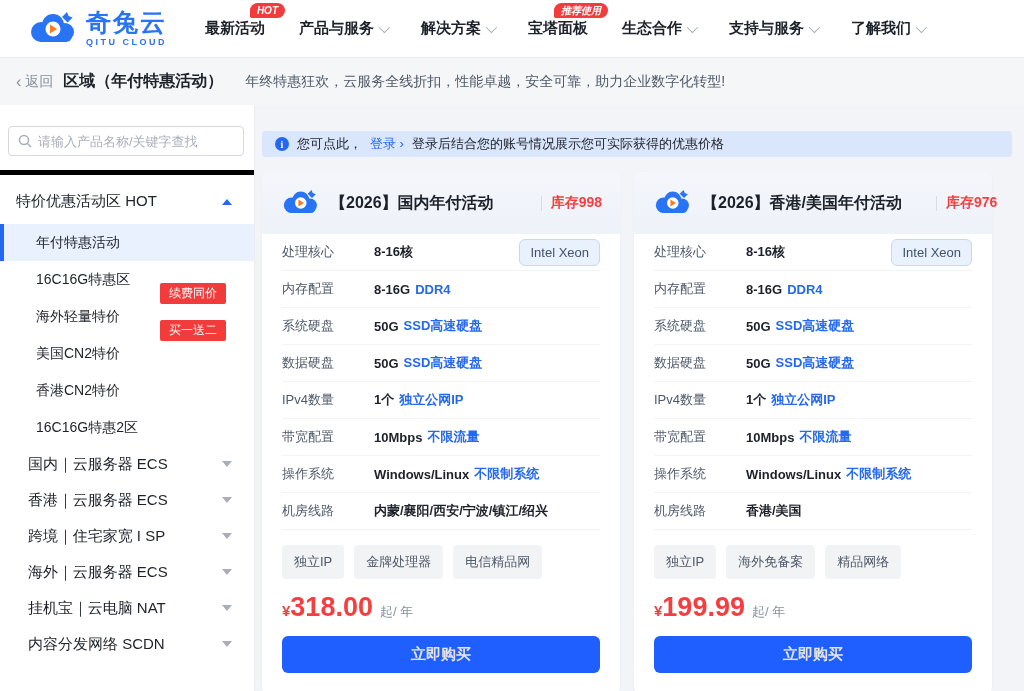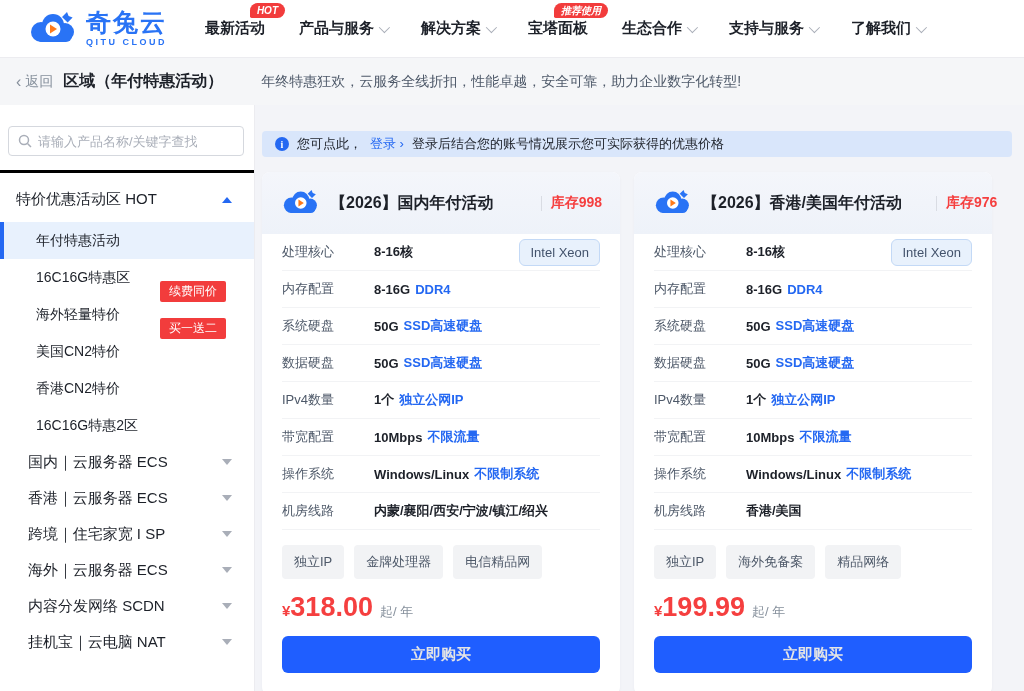--- a/index.html
+++ b/index.html
@@ -16,33 +16,33 @@
   .nav-items { display:flex; align-items:center; margin-left:38px; gap:34px; }
   .nav-item { position:relative; font-size:15px; font-weight:bold; color:#1d2129; cursor:pointer; display:flex; align-items:center; gap:5px; white-space:nowrap; }
   .nav-badge { position:absolute; top:-16px; right:-20px; background:#f23c3c; color:#fff; font-size:10px; font-weight:bold; font-style:italic; padding:2px 7px; border-radius:9px 9px 9px 2px; line-height:1.1; }
   .chevron-down { width:8px; height:8px; border-right:1.6px solid #a9aeb8; border-bottom:1.6px solid #a9aeb8; transform:rotate(45deg) translateY(-2px); display:inline-block; }
 
   
   .breadcrumb-bar { height:47px; background:#f5f6f8; display:flex; align-items:center; padding:0 16px; flex:0 0 auto; }
   .back-link { color:#86909c; font-size:14px; cursor:pointer; display:flex; align-items:center; gap:4px; }
   .back-chevron { font-size:16px; line-height:1; }
   .page-title { font-size:16px; font-weight:bold; color:#1d2129; margin-left:10px; }
-  .page-subtitle { font-size:14px; color:#4e5969; margin-left:38px; }
+  .page-subtitle { font-size:14px; color:#4e5969; margin-left:22px; }
 
   
   .content { flex:1; display:flex; min-height:0; }
   .sidebar { width:255px; background:#fff; border-right:1px solid #ececf0; flex:0 0 auto; }
   .main { flex:1; padding:26px 12px 0 7px; min-width:0; }
 
   
   .search-box { margin:21px 10px 14px 8px; height:30px; border:1px solid #d5d8de; border-radius:4px; background:#fff; display:flex; align-items:center; padding:0 9px; gap:6px; }
   .search-box svg { flex:0 0 auto; }
   .search-box input { border:none; outline:none; flex:1; font-size:13px; color:#1d2129; background:transparent; font-family:inherit; min-width:0; }
   .search-box input::placeholder { color:#a9aeb8; }
-  .menu { border-top:3px solid #000000; padding-top:4px; }
+  .menu { border-top:5px solid #000000; padding-top:4px; }
   .menu-section-header { display:flex; align-items:center; padding:13px 22px 13px 16px; font-size:15px; color:#1d2129; cursor:pointer; }
   .caret-up { margin-left:auto; width:0; height:0; border-left:5px solid transparent; border-right:5px solid transparent; border-bottom:6px solid #2468f2; }
   .caret-dn { margin-left:auto; width:0; height:0; border-left:5px solid transparent; border-right:5px solid transparent; border-top:6px solid #a9aeb8; }
   .menu-item { position:relative; display:flex; align-items:center; height:37px; padding-left:36px; font-size:14px; color:#1d2129; cursor:pointer; }
   .menu-item.active { background:#e8f1fd; }
   .menu-item.active::before { content:""; position:absolute; left:0; top:0; bottom:0; width:4px; background:#2468f2; }
   .item-badge { margin-left:auto; margin-right:28px; background:#f23c3c; color:#fff; font-size:12px; padding:3px 9px; border-radius:2px; line-height:1.2;margin-top:28px; }
   .menu-group { display:flex; align-items:center; height:36px; padding:0 22px 0 28px; font-size:15px; color:#1d2129; cursor:pointer; }
 
   
@@ -182,25 +182,25 @@
         </div>
         <div class="menu-group">
           <span>跨境｜住宅家宽 I SP</span>
           <span class="caret-dn"></span>
         </div>
         <div class="menu-group">
           <span>海外｜云服务器 ECS</span>
           <span class="caret-dn"></span>
         </div>
         <div class="menu-group">
+          <span>挂机宝｜云电脑 NAT</span>
+          <span class="caret-dn"></span>
+        </div>
+        <div class="menu-group">
           <span>内容分发网络 SCDN</span>
-          <span class="caret-dn"></span>
-        </div>
-        <div class="menu-group">
-          <span>挂机宝｜云电脑 NAT</span>
           <span class="caret-dn"></span>
         </div>
       </div>
     </aside>
 
     <main class="main">
       <div class="banner">
         <span class="info-icon">i</span>
         <span>您可点此，</span>
         <span class="login-link">登录 ›</span>

